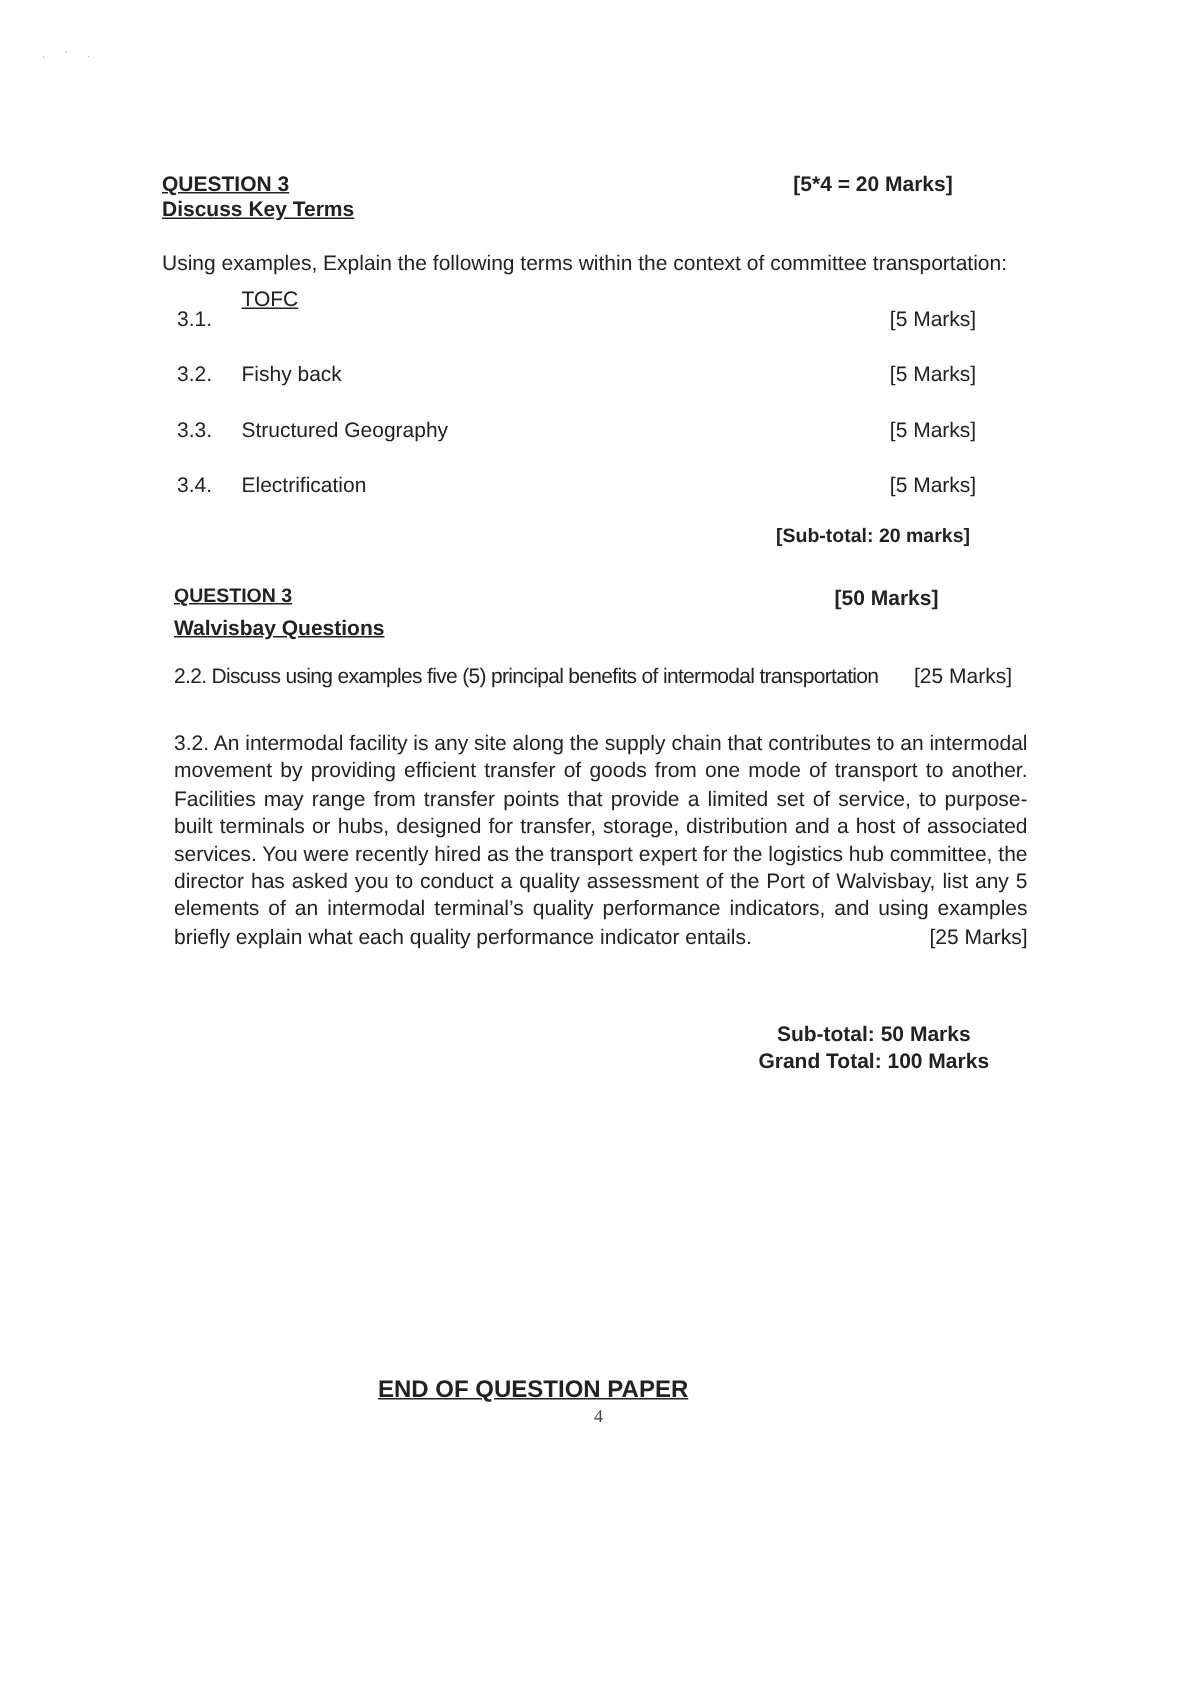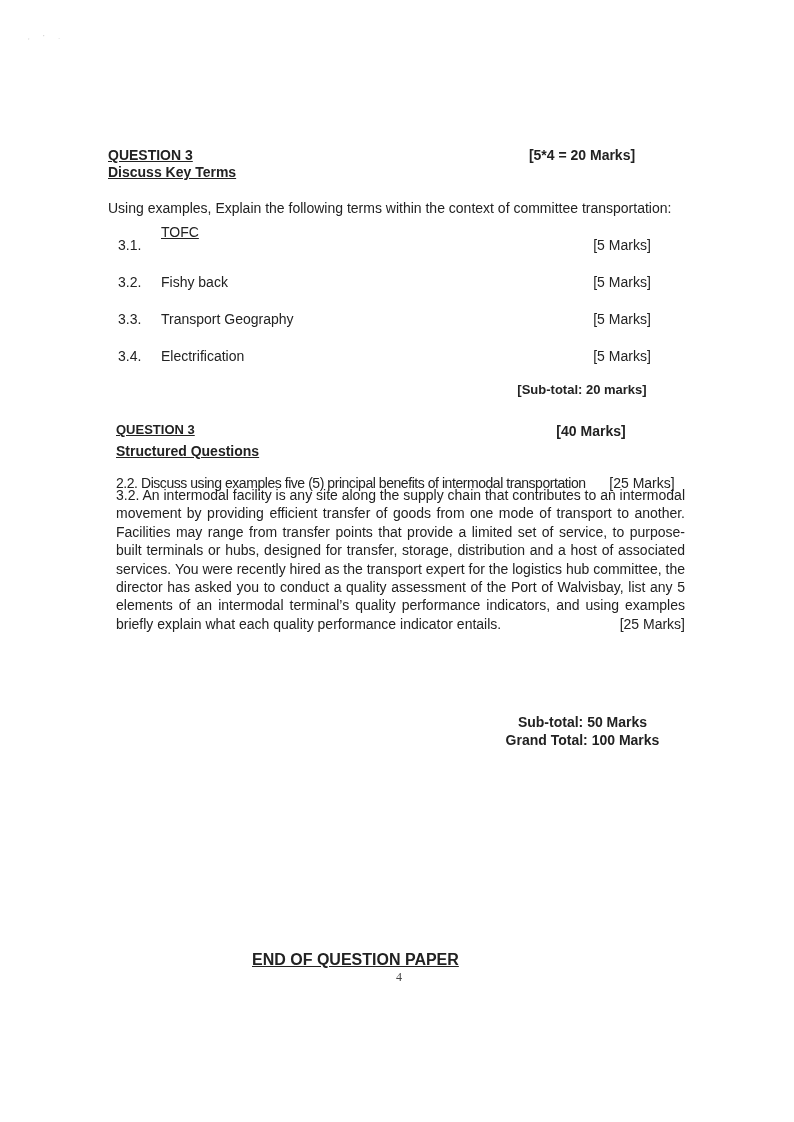--- a/index.html
+++ b/index.html
@@ -1,18 +1,18 @@
 <!DOCTYPE html>
 <html><head>
 <meta charset="utf-8">
 <style>
   html, body { margin: 0; padding: 0; background: #ffffff; }
   body { width: 794px; height: 1122px; position: relative; overflow: hidden;
          font-family: "Liberation Sans", "DejaVu Sans", sans-serif; color: #222; }
-  .abs { position: absolute; margin-top: 33px; }
+  .abs { position: absolute; }
   .bold { font-weight: bold; }
   .u { text-decoration: underline; }
   .t { font-size: 14px; line-height: 18px; }
   .right { text-align: center; }
   .para { position: absolute; left: 116px; width: 569px; font-size: 14px; line-height: 18.4px; text-align: justify; }
   .specks { position: absolute; left: 28px; top: 34px; color: #aaa; font-size: 6px; letter-spacing: 6px; }
 </style>
 </head>
 <body>
 
@@ -27,33 +27,33 @@
 <div>
   <div class="abs t" style="left:118px; top:203px;text-align:right;">3.1.</div>
   <div class="abs t" style="left:161px; top:190px;text-decoration:underline;">TOFC</div>
   <div class="abs t right" style="left:560px; top:203px; width:124px;">[5 Marks]</div>
 
   <div class="abs t" style="left:118px; top:240px;">3.2.</div>
   <div class="abs t" style="left:161px; top:240px;">Fishy back</div>
   <div class="abs t right" style="left:560px; top:240px; width:124px;">[5 Marks]</div>
 
   <div class="abs t" style="left:118px; top:277px;">3.3.</div>
-  <div class="abs t" style="left:161px; top:277px;">Transport Geography</div>
+  <div class="abs t" style="left:161px; top:277px;">Structured Geography</div>
   <div class="abs t right" style="left:560px; top:277px; width:124px;">[5 Marks]</div>
 
   <div class="abs t" style="left:118px; top:314px;">3.4.</div>
   <div class="abs t" style="left:161px; top:314px;">Electrification</div>
   <div class="abs t right" style="left:560px; top:314px; width:124px;">[5 Marks]</div>
 </div>
 
 <div class="abs bold right" style="left:480px; top:349px; width:204px; font-size:13px; line-height:16px;">[Sub-total: 20 marks]</div>
 
 <div class="abs bold u" style="left:116px; top:389px; font-size:13px; line-height:16px;">QUESTION 3</div>
-<div class="abs t bold right" style="left:500px; top:389px; width:182px;">[40 Marks]</div>
-<div class="abs t bold u" style="left:116px; top:409px;">Structured Questions</div>
+<div class="abs t bold right" style="left:500px; top:389px; width:182px;">[50 Marks]</div>
+<div class="abs t bold u" style="left:116px; top:409px;">Walvisbay Questions</div>
 
 <div class="abs t" style="left:116px; top:441px; width:500px; letter-spacing:-0.45px; white-space:nowrap;">2.2. Discuss using examples five (5) principal benefits of intermodal transportation</div>
 <div class="abs t right" style="left:600px; top:441px; width:84px;">[25 Marks]</div>
 
 <div class="para" style="top:486px;">
   <span>3.2. An intermodal facility is any site along the supply chain that contributes to an intermodal movement by providing efficient transfer of goods from one mode of transport to another. Facilities may range from transfer points that provide a limited set of service, to purpose-built terminals or hubs, designed for transfer, storage, distribution and a host of associated services. You were recently hired as the transport expert for the logistics hub committee, the director has asked you to conduct a quality assessment of the Port of Walvisbay, list any 5 elements of an intermodal terminal’s quality performance indicators, and using examples briefly explain what each quality performance indicator entails.</span>
   <span style="display:inline-block; width:60px;"></span>
   <span style="float:right;">[25 Marks]</span>
 </div>
 

